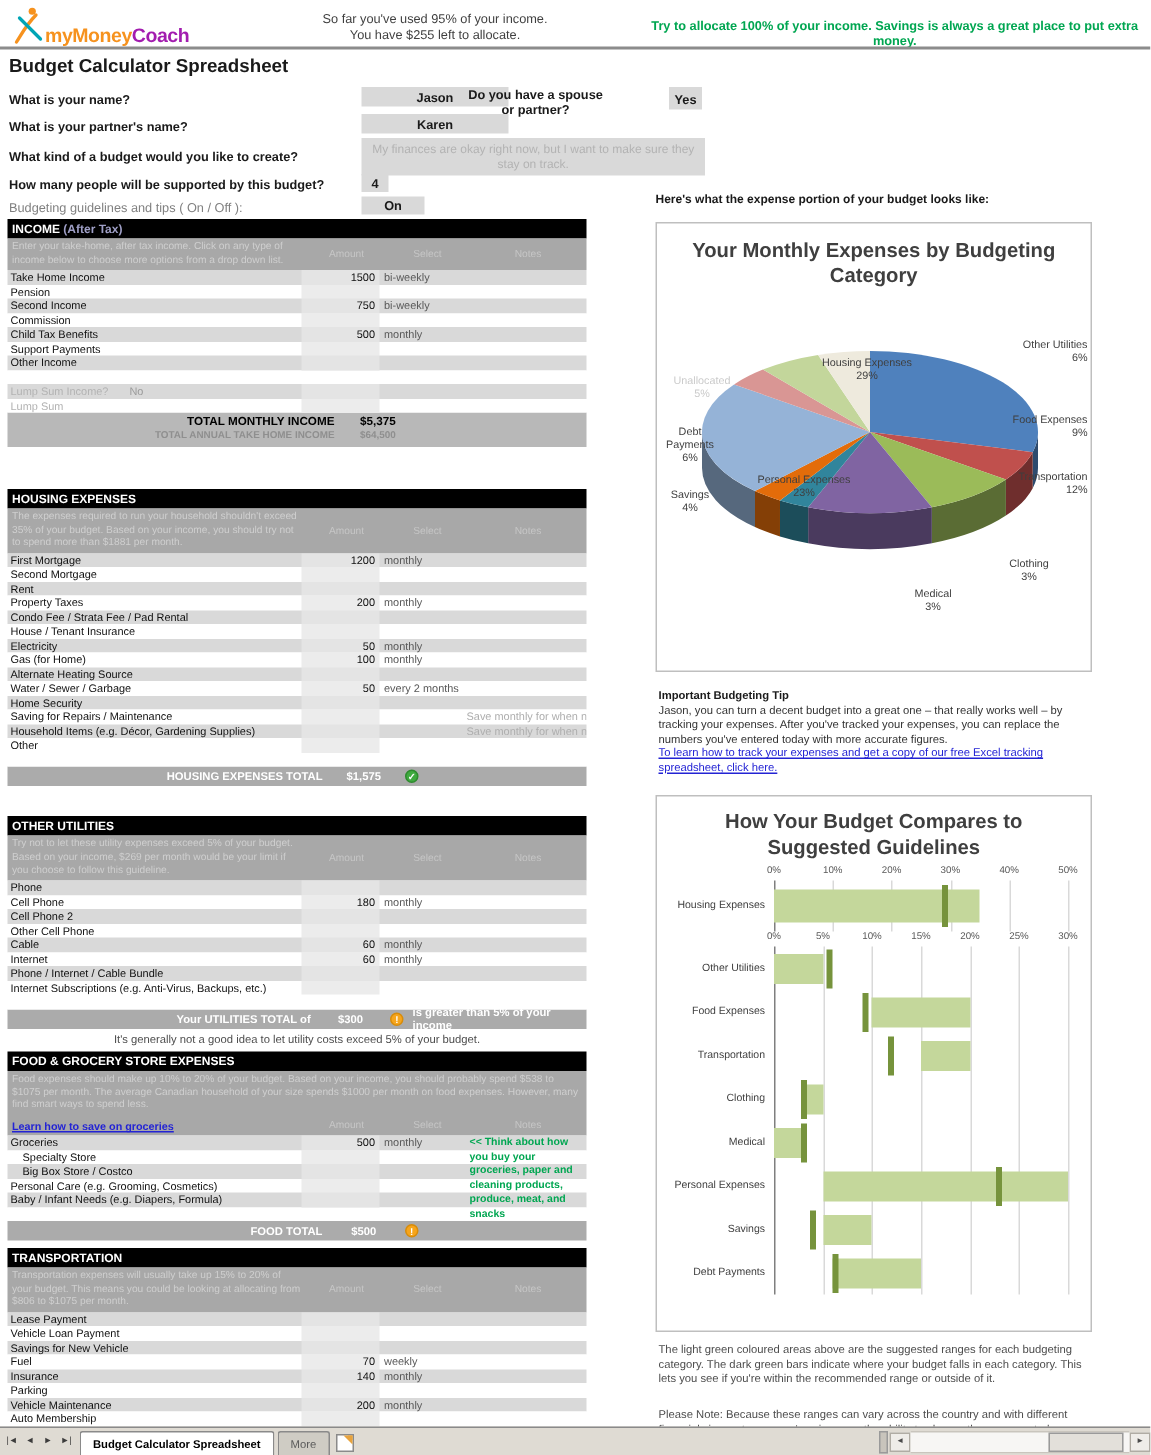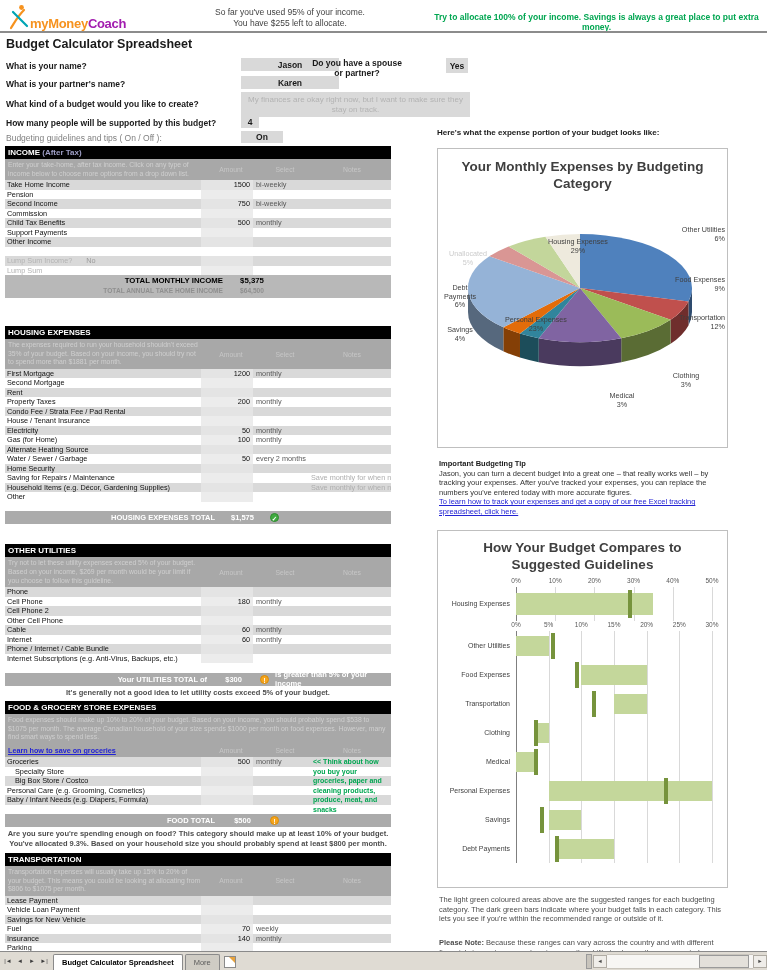--- a/index.html
+++ b/index.html
@@ -58,38 +58,38 @@
   .ti-value{width:58px;text-align:center;font-weight:bold;font-size:7.8px;}
   .ti-row.sub .ti-label,.ti-row.sub .ti-value{color:#8f8f8f;font-size:6.6px;font-weight:bold;}
   .total-bar{height:13px;background:#ababab;color:#fff;display:flex;align-items:center;
              font-size:7.5px;font-weight:bold;}
   .tb-label{width:210px;text-align:right;} .tb-value{width:55px;text-align:center;}
   .tb-suffix{margin-left:6px;}
   .icon-dot{width:9px;height:9px;border-radius:50%;display:inline-block;text-align:center;
             font-size:6.5px;line-height:9px;color:#fff;font-weight:bold;flex:0 0 9px;}
   .icon-check{background:#3faa3f;border:1px solid #2e8b2e;box-sizing:border-box;}
   .icon-warn{background:#f6a51c;border:1px solid #d88c0a;box-sizing:border-box;}
-  .helper{margin-top:2px;text-align:center;color:#4d4d4d;font-size:7.5px;line-height:9.5px;font-weight:bold;}
+  .helper{margin-top:2px;text-align:center;color:#4d4d4d;font-size:7.5px;line-height:9.5px;}
   .m-income{margin-bottom:28px;} .m-housing{margin-bottom:20px;}
   .m-utilities{margin-bottom:4px;} .m-food{margin-bottom:5px;}
   
   .right-col{position:absolute;left:437px;top:125px;width:293px;}
   .expense-intro{position:absolute;top:3px;left:0;width:100%;text-align:left;
                  font-size:8px;font-weight:bold;color:#1a1a1a;}
   .chart-box{position:absolute;left:0;width:291px;background:#fff;border:1px solid #bfbfbf;box-sizing:border-box;}
   .pie-box{top:23px;height:300px;}
   .bar-box{top:405px;height:358px;}
   .chart-title{text-align:center;font-size:13.5px;line-height:17px;font-weight:bold;
                color:#3f3f3f;padding-top:9px;font-family:"Liberation Sans",sans-serif;}
   .tip-block{position:absolute;top:334px;left:2px;width:288px;font-size:7.5px;line-height:9.6px;color:#333;}
   .tip-heading{font-weight:bold;color:#1a1a1a;}
   .tip-link{color:#2323d4;text-decoration:underline;cursor:pointer;}
   .legend-text{position:absolute;top:770px;left:2px;width:288px;font-size:7.5px;line-height:9.6px;color:#4d4d4d;}
   .note-text{position:absolute;top:813px;left:2px;width:288px;font-size:7.5px;line-height:9.6px;color:#4d4d4d;}
-  .note-bold{font-weight:bold;}
+  .note-bold{font-weight:normal;}
   
   .bc-ticks{position:relative;height:10px;font-size:6.5px;color:#595959;}
   .bc-tick{position:absolute;width:24px;text-align:center;top:0;}
   .bc-area{position:relative;}
   .bc-grid{position:absolute;top:0;bottom:0;width:1px;background:#d9d9d9;}
   .bc-grid.axis{background:#7f7f7f;}
   .bc-row-label{position:absolute;font-size:7px;color:#3f3f3f;text-align:right;}
   .bc-range{position:absolute;background:#c4d79b;}
   .bc-marker{position:absolute;width:4px;background:#76933c;}
   
@@ -445,21 +445,20 @@
             <span class="cell-notes"></span>
           </div>
           <div class="row spacer"></div>
           <div class="green-note">&lt;&lt; Think about how you buy your groceries, paper and cleaning products, produce, meat, and snacks</div>
         </div>
         <div class="total-bar">
           <span class="tb-label">FOOD TOTAL</span>
           <span class="tb-value">$500</span>
           <span class="icon-dot icon-warn">!</span>
         </div>
-        <div class="helper">Are you sure you're spending enough on food? This category should make up at least 10% of your budget. You've allocated 9.3%. Based on your household size you should probably spend at least $800 per month.</div>
       </div>
       <div class="section m-transportation">
         <div class="sec-header"><span class="sec-title">TRANSPORTATION</span></div>
         <div class="sec-band">
           <div class="sec-desc">Transportation expenses will usually take up 15% to 20% of your budget. This means you could be looking at allocating from $806 to $1075 per month.</div>
           <div class="col-heads">
             <span class="ch-amount">Amount</span>
             <span class="ch-select">Select</span>
             <span class="ch-notes">Notes</span>
           </div>

